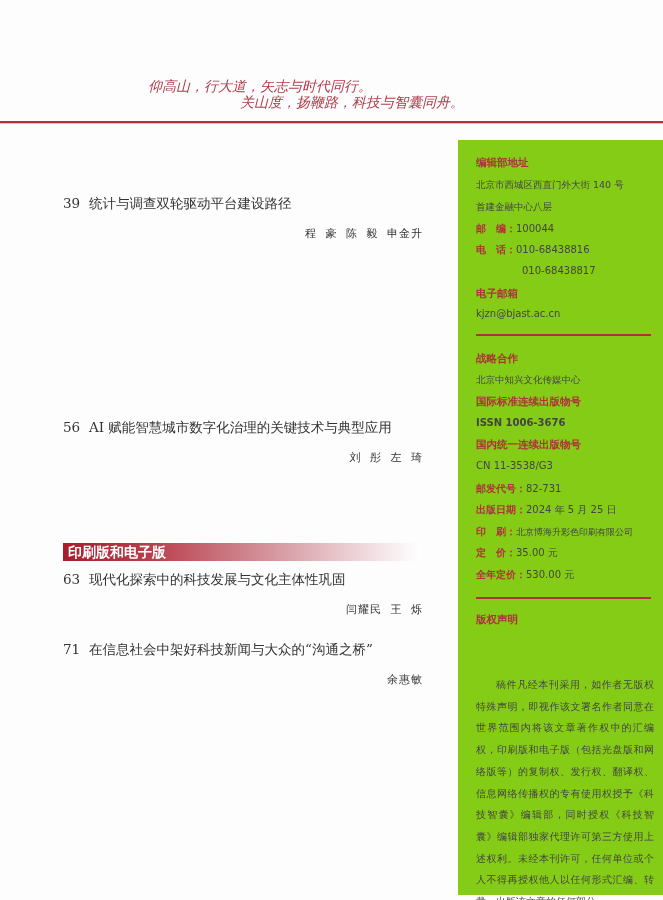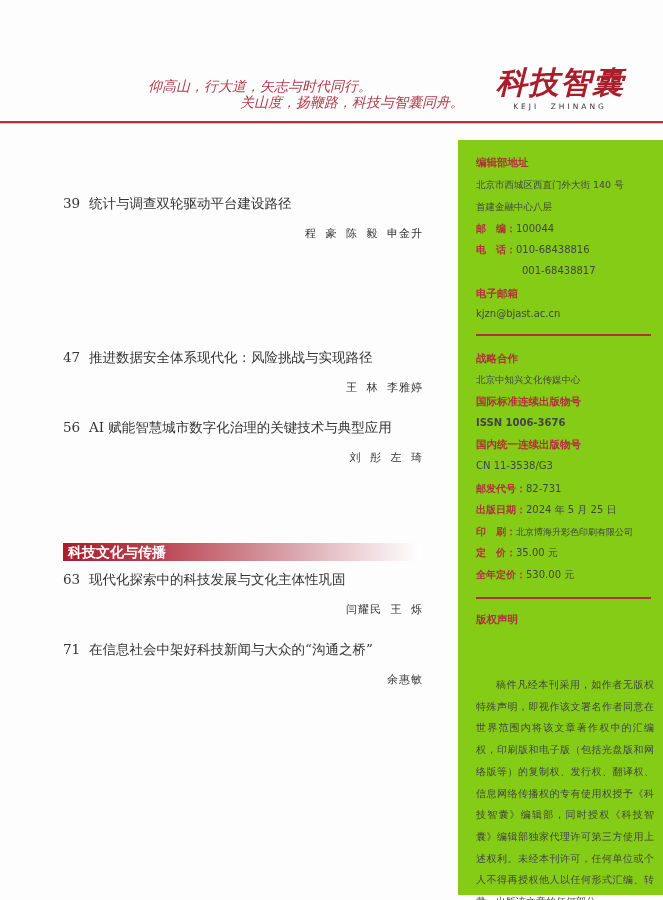--- a/index.html
+++ b/index.html
@@ -85,49 +85,39 @@
 </style>
 </head>
 <body>
 
 <div class="page">
 
   <div class="slogan">
     <div>仰高山，行大道，矢志与时代同行。</div>
     <div class="l2">关山度，扬鞭路，科技与智囊同舟。</div>
   </div>
-  <div class="logo">
-    <div class="logo-cn">科技智囊</div>
-    <div class="logo-en">KEJI ZHINANG</div>
-  </div>
   <div class="header-rule"></div>
   <div class="header-rule-shadow"></div>
 
   <div class="article" style="top:194px;">
     <div class="article-title">
       <span class="pg">39</span><span>统计与调查双轮驱动平台建设路径</span>
     </div>
     <div class="article-authors">程 豪 陈 毅 申金升</div>
   </div>
 
-  <div class="article" style="top:348px;">
-    <div class="article-title">
-      <span class="pg">47</span><span>推进数据安全体系现代化：风险挑战与实现路径</span>
-    </div>
-    <div class="article-authors">王 林 李雅婷</div>
-  </div>
   <div class="article" style="top:418px;">
     <div class="article-title">
       <span class="pg">56</span><span>AI 赋能智慧城市数字化治理的关键技术与典型应用</span>
     </div>
     <div class="article-authors">刘 彤 左 琦</div>
   </div>
 
   <div class="section-bar" style="top:543px;">
-    <span>科技文化与传播</span>
+    <span>印刷版和电子版</span>
   </div>
   <div class="article" style="top:570px;">
     <div class="article-title">
       <span class="pg">63</span><span>现代化探索中的科技发展与文化主体性巩固</span>
     </div>
     <div class="article-authors">闫耀民 王 烁</div>
   </div>
   <div class="article" style="top:640px;">
     <div class="article-title">
       <span class="pg">71</span><span>在信息社会中架好科技新闻与大众的“沟通之桥”</span>
@@ -138,21 +128,21 @@
   <div class="sidebar">
     <div class="sb-h" style="top:16px;">编辑部地址</div>
     <div class="sb-t" style="top:39px;">北京市西城区西直门外大街 140 号</div>
     <div class="sb-t" style="top:61px;">首建金融中心八层</div>
     <div class="sb-kv" style="top:82px;">
       <span class="k">邮　编：</span><span>100044</span>
     </div>
     <div class="sb-kv" style="top:103px;">
       <span class="k">电　话：</span><span>010-68438816</span>
     </div>
-    <div class="sb-kv" style="top:125px; left:64px;">001-68438817</div>
+    <div class="sb-kv" style="top:125px; left:64px;">010-68438817</div>
     <div class="sb-h" style="top:147px;">电子邮箱</div>
     <div class="sb-kv" style="top:168px;">kjzn@bjast.ac.cn</div>
     <div class="sb-rule" style="top:194px;"></div>
 
     <div class="sb-h" style="top:212px;">战略合作</div>
     <div class="sb-t" style="top:234px;">北京中知兴文化传媒中心</div>
     <div class="sb-h" style="top:255px;">国际标准连续出版物号</div>
     <div class="sb-kv" style="top:277px;font-weight:bold;">ISSN 1006-3676</div>
     <div class="sb-h" style="top:298px;">国内统一连续出版物号</div>
     <div class="sb-kv" style="top:320px;">CN 11-3538/G3</div>

